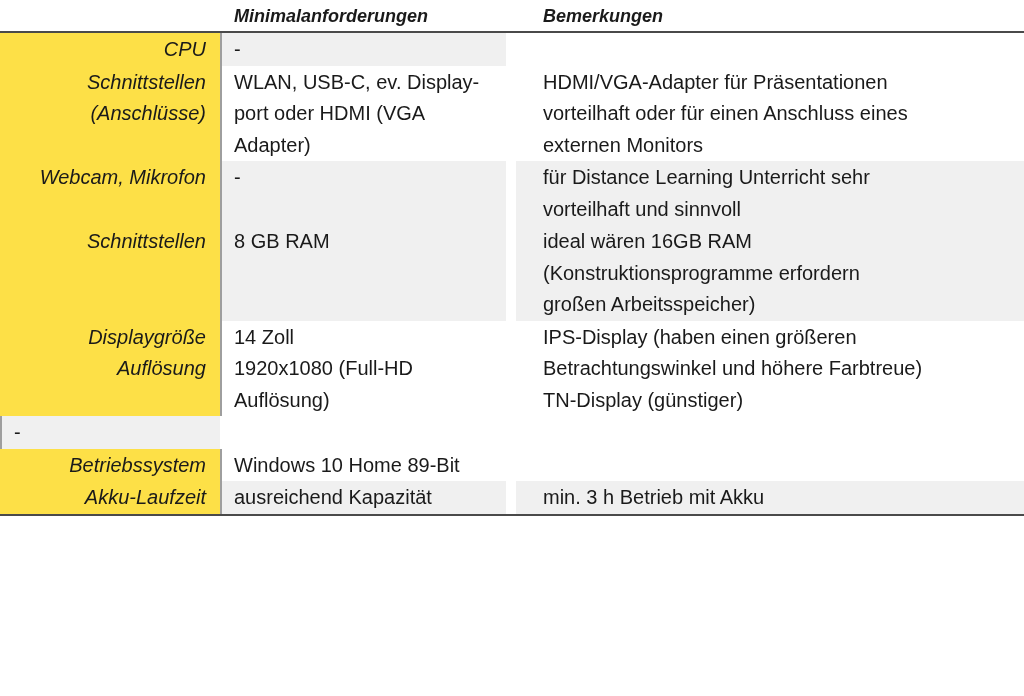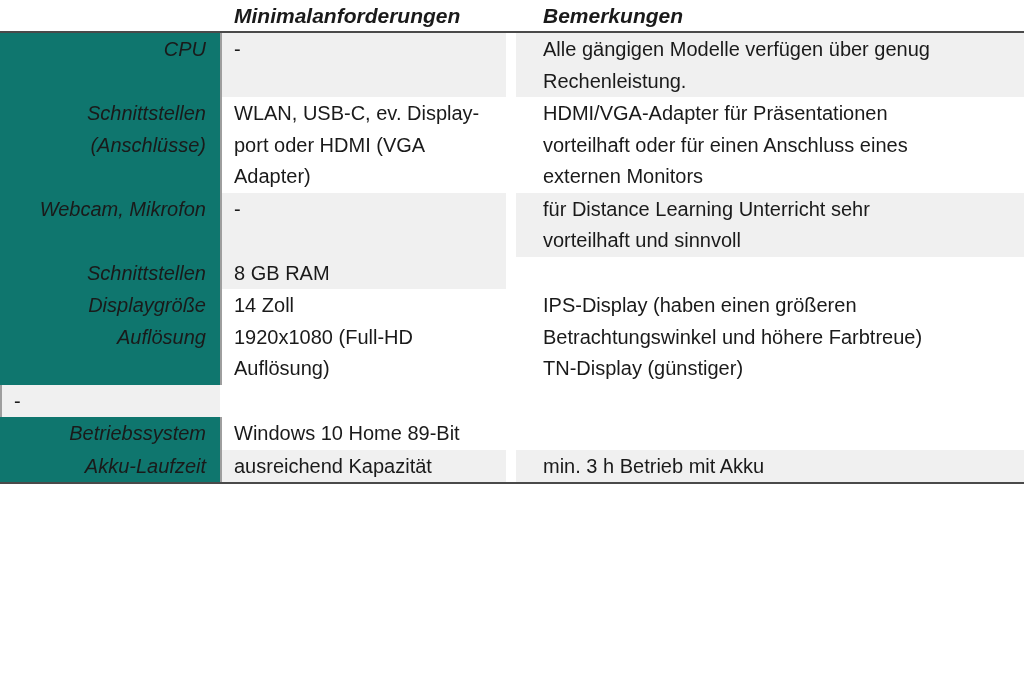--- a/index.html
+++ b/index.html
@@ -26,34 +26,34 @@
     display: grid;
     grid-template-columns: 220px 286px 10px 1fr;
   }
   .t-head {
     border-bottom: 2px solid var(--rule);
     min-height: 31px;
   }
   .h-cell {
     font-style: italic;
     font-weight: bold;
-    font-size: 21px;
+    font-size: 18px;
     line-height: 30px;
     padding-top: 1px;
   }
   .h-min { padding-left: 14px; }
   .h-note { padding-left: 27px; font-style: italic; }
   .c-label {
     font-style: italic;
     font-size: 20px;
     line-height: 31.5px;
     text-align: right;
     padding: 1px 14px 0 0;
     white-space: pre-wrap;
-    background: #0f766e;
+    background: #fde047;
   }
   .c-min {
     border-left: 2px solid var(--separator);
     font-size: 20px;
     line-height: 31.5px;
     padding: 1px 6px 0 12px;
     white-space: pre-wrap;
   }
   .c-gap { background: #ffffff; }
   .c-note {
@@ -76,22 +76,20 @@
     <div class="h-cell"></div>
     <div class="h-cell h-min">Minimalanforderungen</div>
     <div></div>
     <div class="h-cell h-note">Bemerkungen</div>
   </div>
   <div id="table-body">
       <div class="t-row shaded">
         <div class="c-label">CPU</div>
         <div class="c-min">-</div>
         <div class="c-gap"></div>
-        <div class="c-note">Alle gängigen Modelle verfügen über genug
-Rechenleistung.</div>
       </div>
       <div class="t-row">
         <div class="c-label">Schnittstellen
 (Anschlüsse)</div>
         <div class="c-min">WLAN, USB-C, ev. Display-
 port oder HDMI (VGA
 Adapter)</div>
         <div class="c-gap"></div>
         <div class="c-note">HDMI/VGA-Adapter für Präsentationen
 vorteilhaft oder für einen Anschluss eines
@@ -101,20 +99,23 @@
         <div class="c-label">Webcam, Mikrofon</div>
         <div class="c-min">-</div>
         <div class="c-gap"></div>
         <div class="c-note">für Distance Learning Unterricht sehr
 vorteilhaft und sinnvoll</div>
       </div>
       <div class="t-row shaded">
         <div class="c-label">Schnittstellen</div>
         <div class="c-min">8 GB RAM</div>
         <div class="c-gap"></div>
+        <div class="c-note">ideal wären 16GB RAM
+(Konstruktionsprogramme erfordern
+großen Arbeitsspeicher)</div>
       </div>
       <div class="t-row">
         <div class="c-label">Displaygröße
 Auflösung</div>
         <div class="c-min">14 Zoll
 1920x1080 (Full-HD
 Auflösung)</div>
         <div class="c-gap"></div>
         <div class="c-note">IPS-Display (haben einen größeren
 Betrachtungswinkel und höhere Farbtreue)

